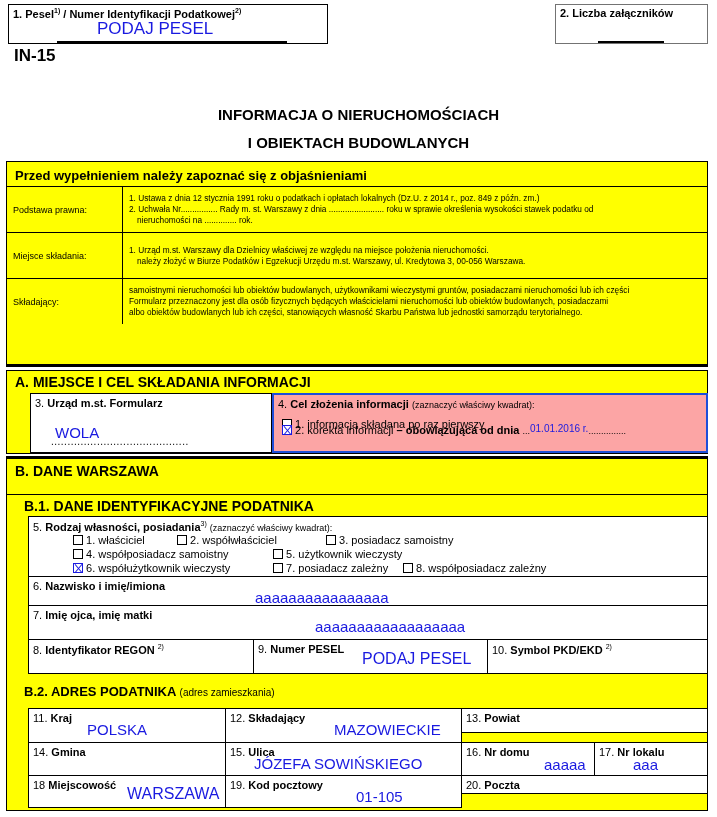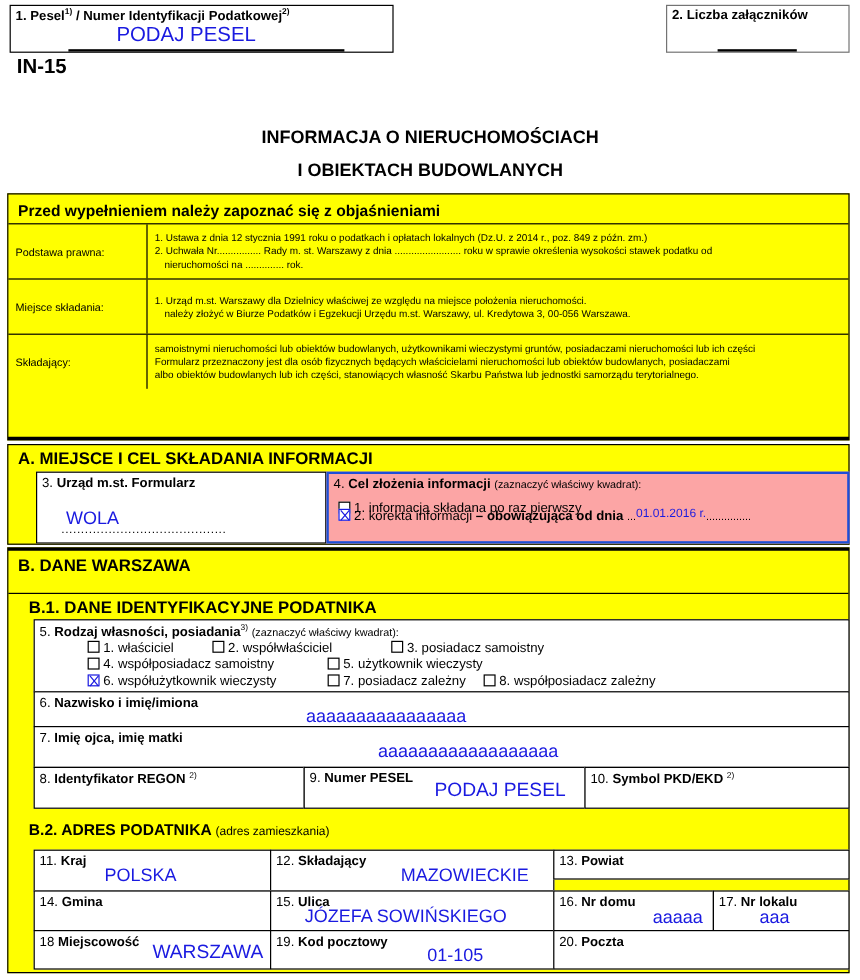--- a/index.html
+++ b/index.html
@@ -183,15 +183,15 @@
 </div>
 
 <div class="wcell" style="left:28px;top:775px;width:198px;height:33px">
   <div class="lab"><span>18</span> <b>Miejscowość</b></div>
   <div class="val" style="left:98px;top:9px;font-size:16px">WARSZAWA</div>
 </div>
 <div class="wcell" style="left:225px;top:775px;width:237px;height:33px">
   <div class="lab"><span>19.</span> <b>Kod pocztowy</b></div>
   <div class="val" style="left:130px;top:12px">01-105</div>
 </div>
-<div class="wcell" style="left:461px;top:775px;width:247px;height:33px">
+<div class="wcell" style="left:461px;top:775px;width:247px;height:19px">
   <div class="lab"><span>20.</span> <b>Poczta</b></div>
 </div>
 
 </body></html>

